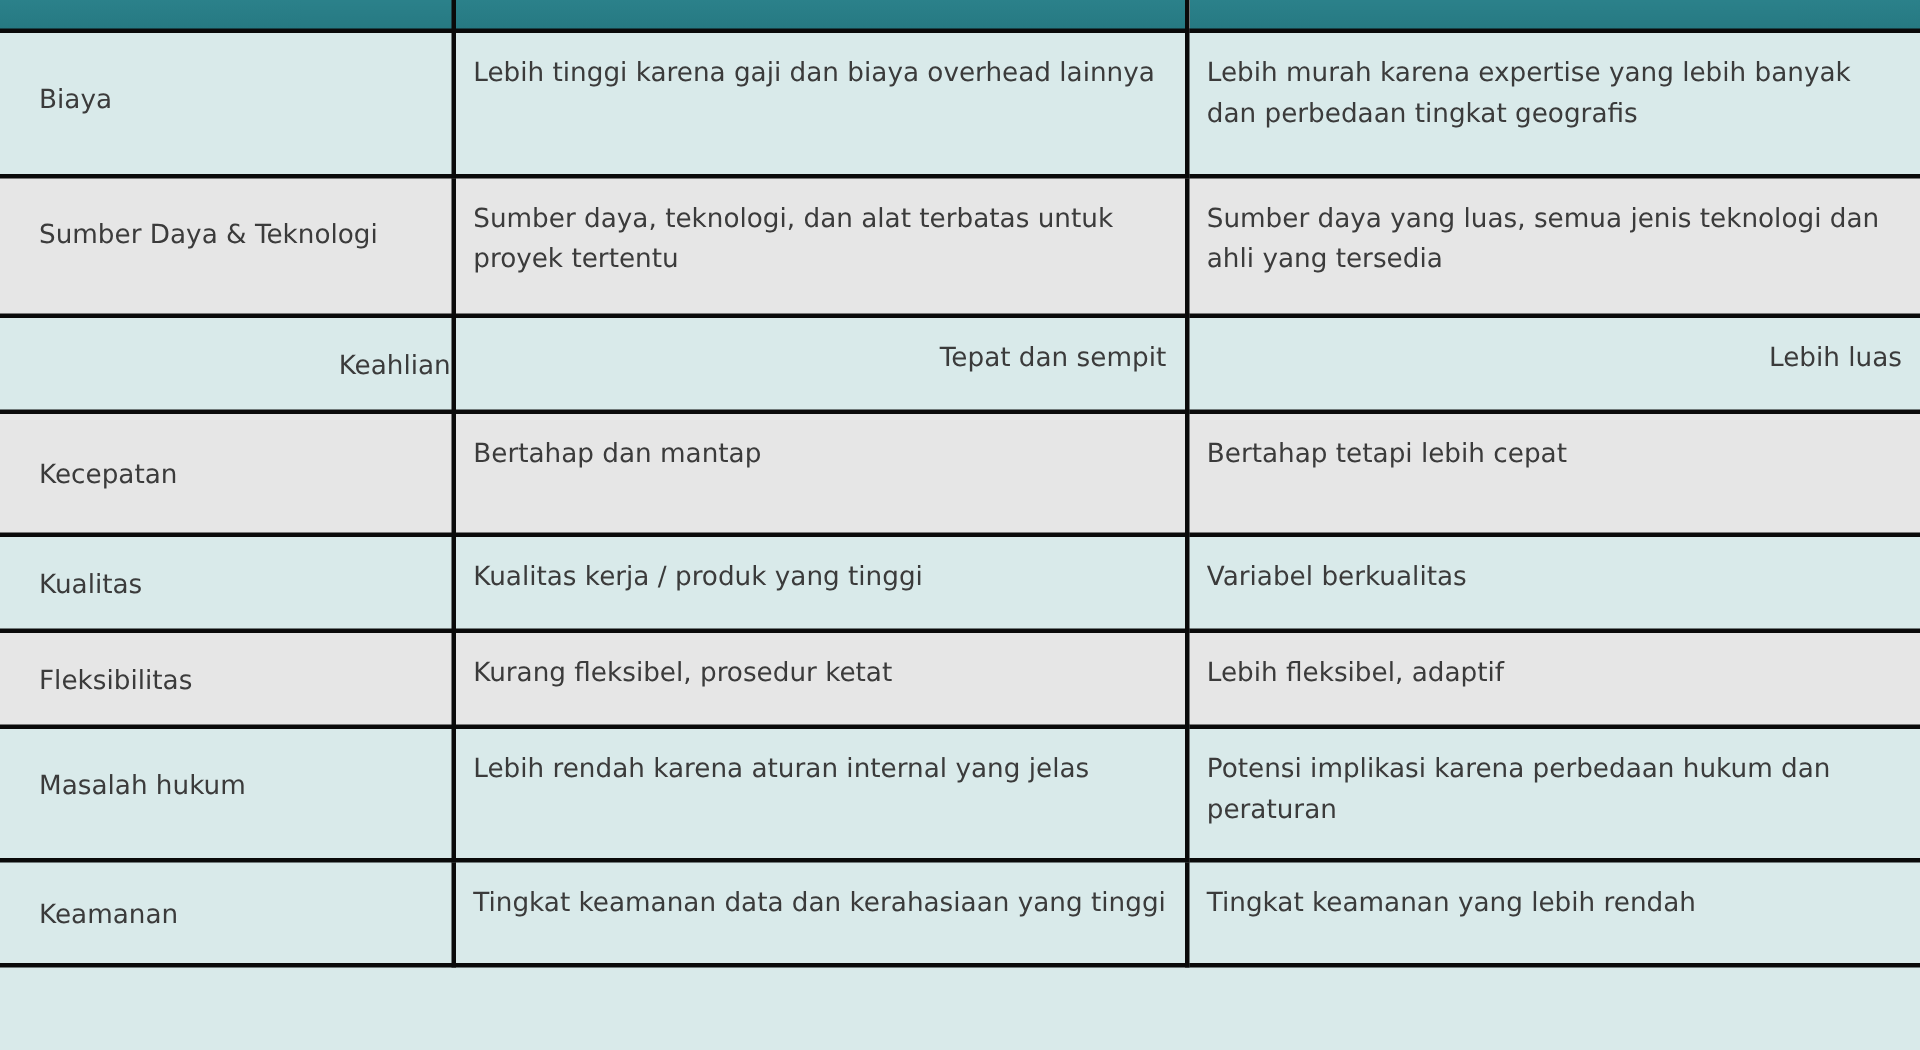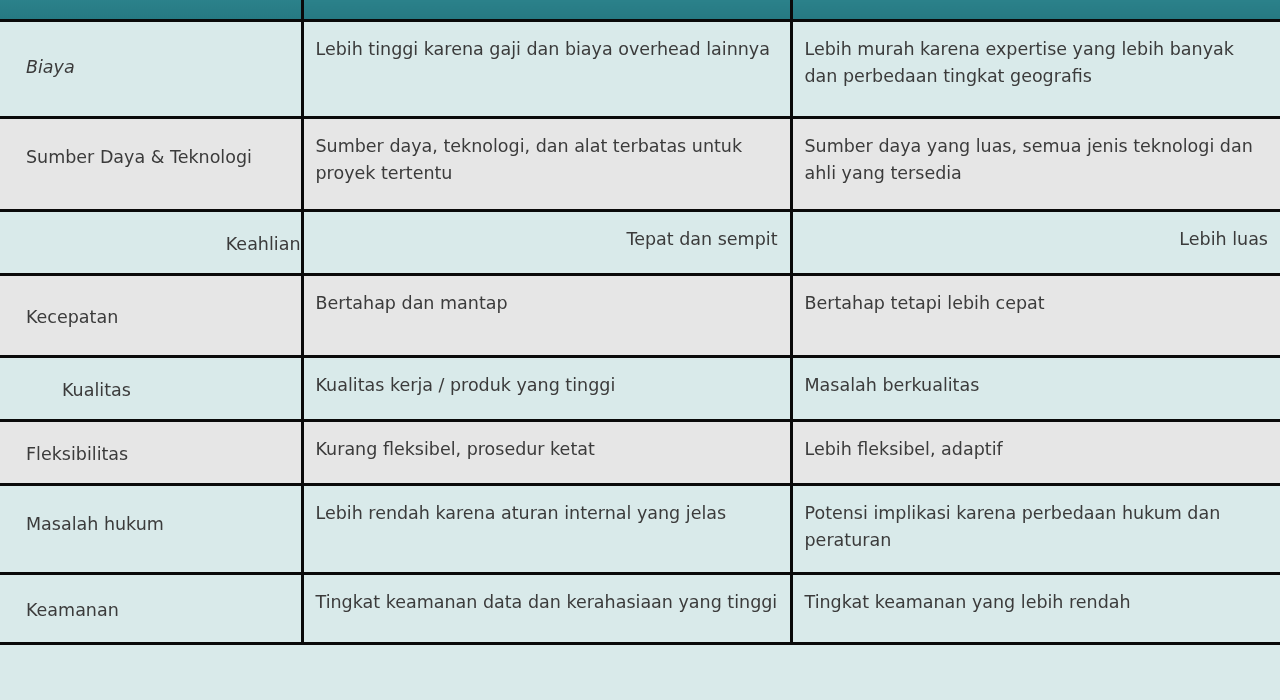--- a/index.html
+++ b/index.html
@@ -54,29 +54,29 @@
     tr.gray td { background: #e6e6e6; }
     td.label {
       padding-left: 26px;
       vertical-align: middle;
     }
     td.label span { display: block; }
     td.val {
       padding: 14px 12px 0 12px;
     }
     tr.r-biaya td { height: 97px; }
-    tr.r-biaya td.label span { margin-top: -4px; font-style: italic; }
+    tr.r-biaya td.label span { margin-top: -4px; }
     tr.r-sumber td { height: 93px; }
     tr.r-sumber td.label span { margin-top: -14px; }
     tr.r-keahlian td { height: 64px; text-align: right; }
     tr.r-keahlian td.label span { margin-top: 4px; }
     tr.r-kecepatan td { height: 82px; }
     tr.r-kecepatan td.label span { margin-top: 4px; }
     tr.r-kualitas td { height: 64px; }
-    tr.r-kualitas td.label span { margin-top: 4px; margin-left: 36px; }
+    tr.r-kualitas td.label span { margin-top: 4px; }
     tr.r-fleks td { height: 64px; }
     tr.r-fleks td.label span { margin-top: 4px; }
     tr.r-hukum td { height: 89px; }
     tr.r-hukum td.label span { margin-top: -10px; }
     tr.r-komunikasi td { height: 91px; }
     tr.r-komunikasi td.label span { margin-top: -10px; }
     tr.r-keamanan td { height: 70px; }
     tr.r-keamanan td.label span { margin-top: 4px; }
   </style>
 </head>
@@ -123,21 +123,21 @@
             <span>Kecepatan</span>
           </td>
         <td class="val">Bertahap dan mantap</td>
         <td class="val">Bertahap tetapi lebih cepat</td>
       </tr>
       <tr class="light r-kualitas">
         <td class="label">
             <span>Kualitas</span>
           </td>
         <td class="val">Kualitas kerja / produk yang tinggi</td>
-        <td class="val">Masalah berkualitas</td>
+        <td class="val">Variabel berkualitas</td>
       </tr>
       <tr class="gray r-fleks">
         <td class="label">
             <span>Fleksibilitas</span>
           </td>
         <td class="val">Kurang fleksibel, prosedur ketat</td>
         <td class="val">Lebih fleksibel, adaptif</td>
       </tr>
       <tr class="light r-hukum">
         <td class="label">

